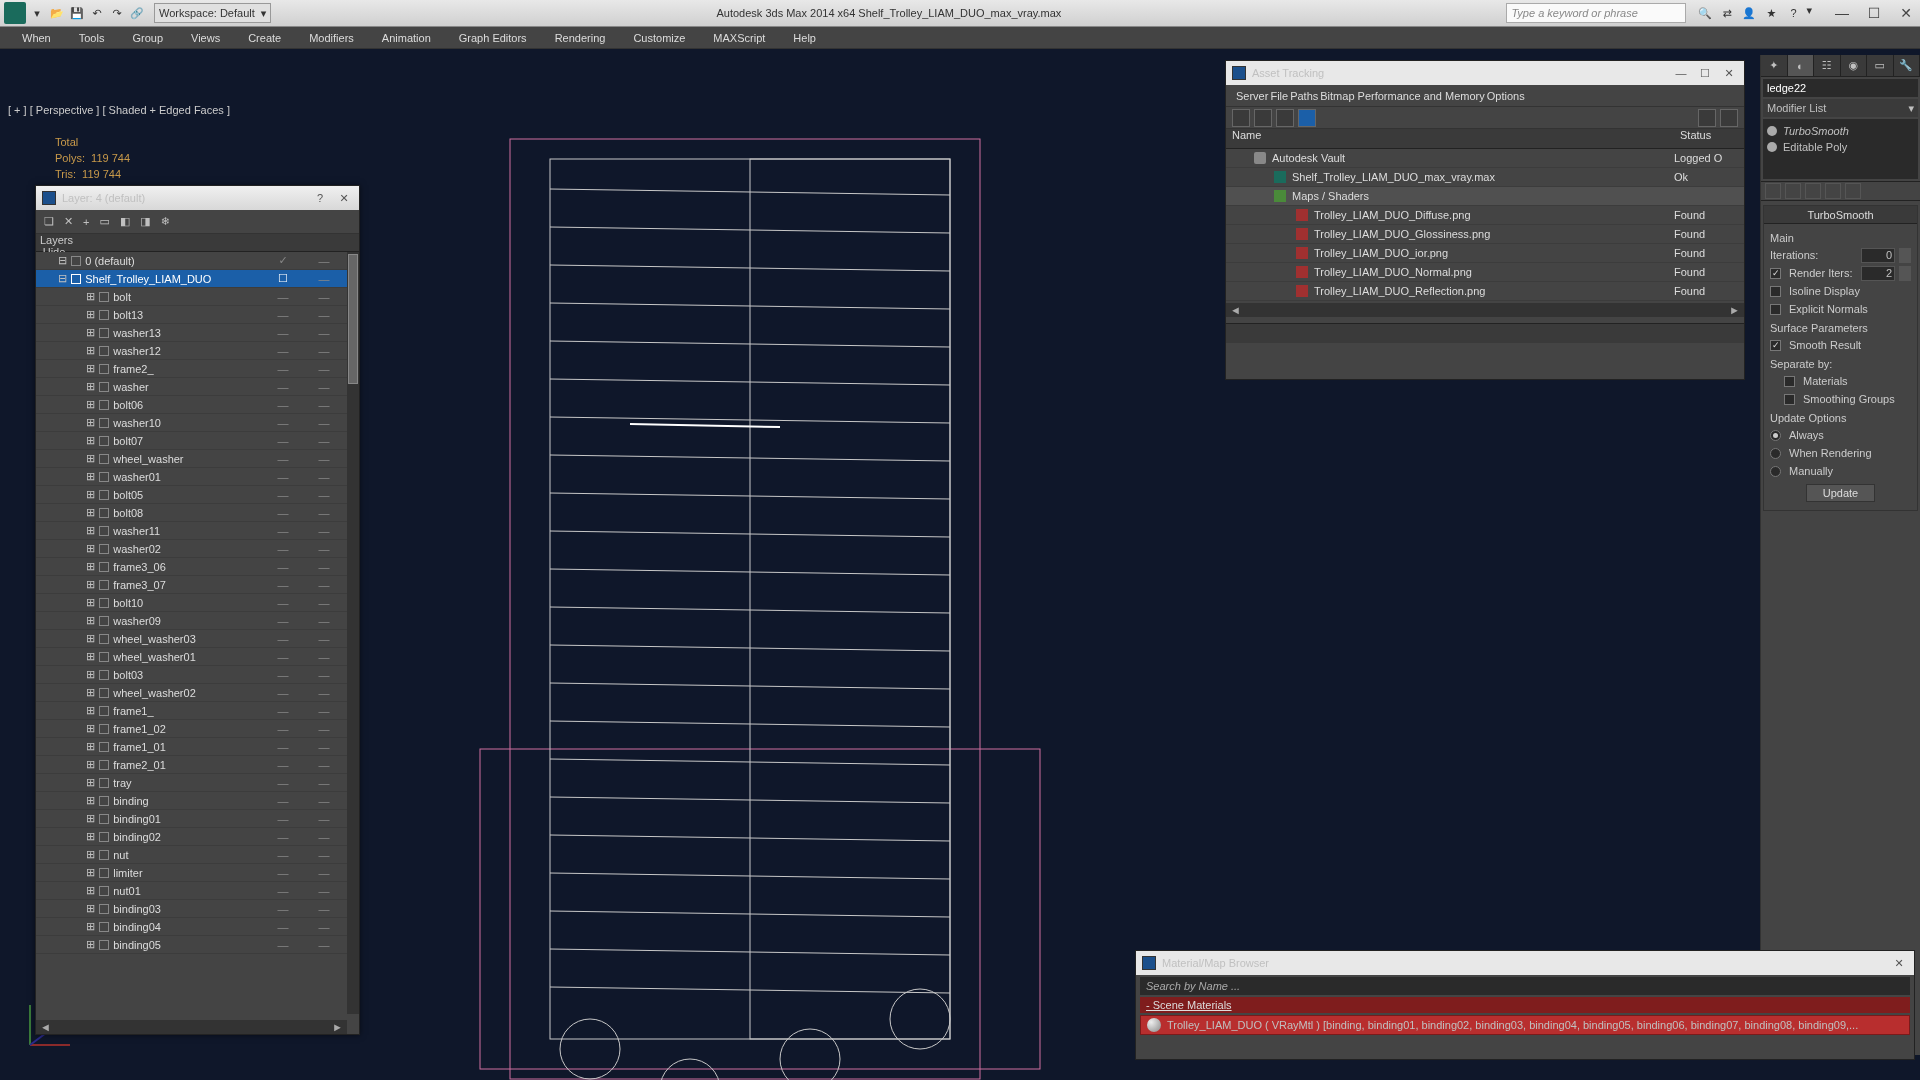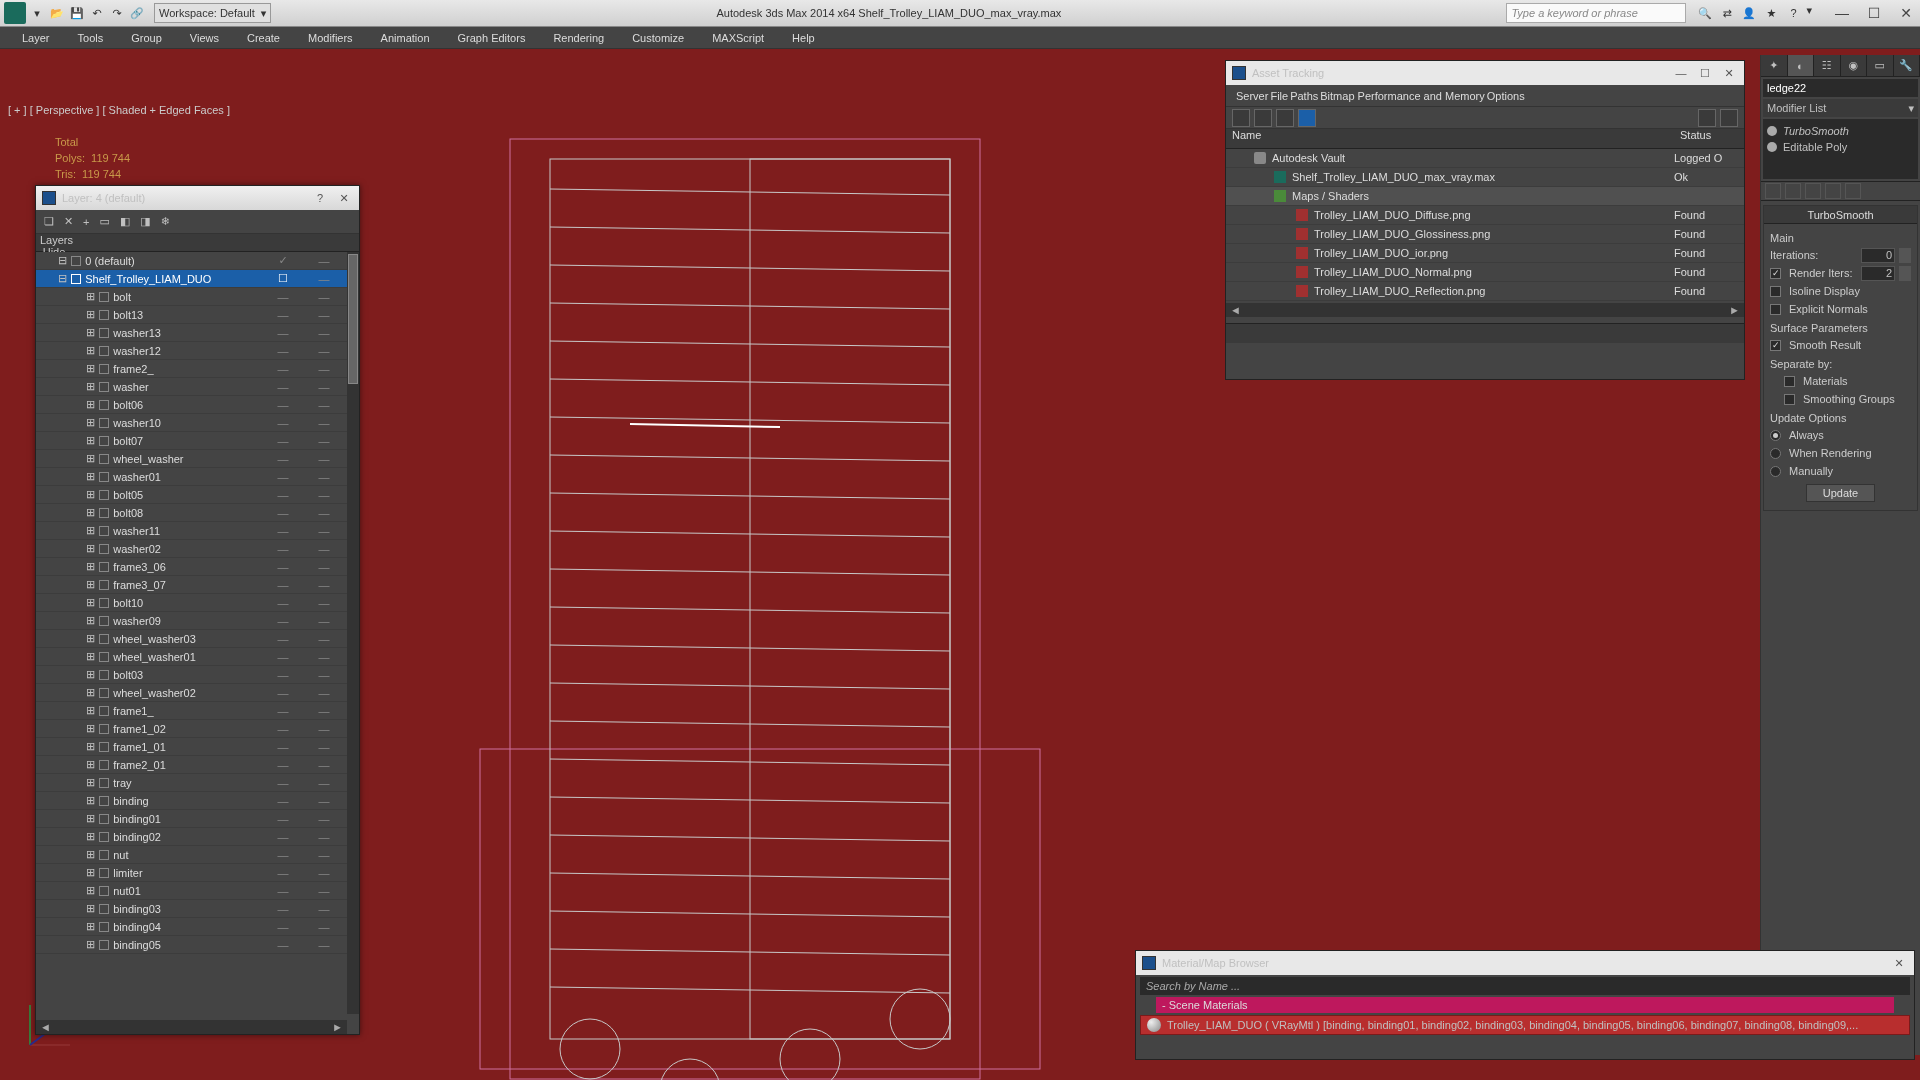--- a/index.html
+++ b/index.html
@@ -13,21 +13,21 @@
 .search-box { width:180px; height:20px; background:#fafafa; border:1px solid #aaa; padding:0 4px; color:#888; font-style:italic; line-height:18px; }
 .title-right-icons { display:flex; gap:4px; margin:0 8px; }
 .syswin { display:flex; gap:12px; margin-left:10px; }
 .syswin span { color:#444; width:20px; text-align:center; cursor:pointer; font-size:14px; }
 .menu-bar { height:22px; background:#444; display:flex; align-items:center; padding:0 8px; gap:0; border-bottom:1px solid #333; }
 .menu-bar .mi { padding:0 14px; cursor:pointer; color:#ddd; }
 .vp-label { position:absolute; left:8px; top:55px; color:#ccc; font-size:11px; }
 .stats { position:absolute; left:55px; top:85px; color:#c99a4a; line-height:16px; }
 .stats .sl { color:#c99a4a; }
 .stats .sv { color:#c99a4a; }
-.viewport-canvas { position:absolute; left:0; top:49px; right:0; bottom:0; background:#7f1d1d; }
+.viewport-canvas { position:absolute; left:0; top:49px; right:0; bottom:0; background:#0f172a; }
 .gizmo { position:absolute; left:20px; bottom:25px; width:60px; height:60px; }
 
 .layer-panel { position:absolute; left:35px; top:185px; width:325px; height:850px; background:#444; border:1px solid #222; box-shadow:0 0 6px rgba(0,0,0,.5); }
 .panel-title { height:24px; background:linear-gradient(#f0f0f0,#d8d8d8); display:flex; align-items:center; padding:0 6px; color:#333; gap:6px; }
 .panel-title .blue-sq { width:14px; height:14px; background:#1b4f8b; border:1px solid #333; }
 .panel-title .spacer { flex:1; }
 .panel-title .wctl { width:18px; text-align:center; color:#555; cursor:pointer; }
 .layer-tb { height:24px; background:#444; border-bottom:1px solid #333; display:flex; align-items:center; gap:10px; padding:0 8px; }
 .layer-tb span { cursor:pointer; }
 .layer-head { display:flex; background:#3a3a3a; border-bottom:1px solid #222; height:18px;flex-direction:column; }
@@ -100,21 +100,21 @@
 .chk { width:11px; height:11px; border:1px solid #777; background:#2a2a2a; display:inline-block; margin-right:4px;}
 .chk.on::after{content:"✓"; font-size:9px; color:#ddd; position:relative; top:-3px; left:1px;}
 .rad { width:11px; height:11px; border:1px solid #777; border-radius:50%; background:#2a2a2a; display:inline-block; margin-right:4px; position:relative;}
 .rad.on::after{content:""; position:absolute; left:2px; top:2px; width:5px; height:5px; background:#ccc; border-radius:50%;}
 .btn { height:18px; background:#555; border:1px solid #333; text-align:center; line-height:16px; cursor:pointer; color:#ddd; }
 .sect-label { color:#ccc; margin:4px 0 2px; }
 
 .mat-panel { position:absolute; left:1135px; bottom:20px; width:780px; height:110px; background:#444; border:1px solid #222; }
 .mat-panel .panel-title { background:#e8e8e8; }
 .mat-search { height:18px; background:#2a2a2a; margin:2px 4px; padding:0 6px; line-height:18px; color:#aaa; font-style:italic;}
-.mat-sect { height:16px; background:#be185d; margin:2px 20px; padding:0 6px; line-height:16px; color:#ddd;}
+.mat-sect { height:16px; background:#7f1d1d; margin:2px 4px; padding:0 6px; line-height:16px; color:#ddd;text-decoration:underline;}
 .mat-item { height:20px; margin:2px 4px; background:#b82e2e; color:#fff; display:flex; align-items:center; padding:0 6px; gap:6px; border:1px solid #7a1a1a; overflow:hidden;}
 .mat-ball { width:14px; height:14px; background:radial-gradient(circle at 30% 30%, #eee,#888); border-radius:50%; }
 
 .scene { position:absolute; left:450px; top:80px; width:720px; height:980px; }
 .scene svg line, .scene svg rect { stroke:#c8c8c8; stroke-width:1; fill:none; }
 .scene svg .pink { stroke:#d070a0; }
 .scene svg .thick { stroke:#fff; stroke-width:2; }
 </style>
 </head>
 <body>
@@ -142,21 +142,21 @@
     <span style="color:#333">▾</span>
   </div>
   <div class="syswin">
     <span>—</span>
     <span>☐</span>
     <span>✕</span>
   </div>
 </div>
 
 <div class="menu-bar" id="menu-bar">
-    <div class="mi">Layer</div>
+    <div class="mi">When</div>
     <div class="mi">Tools</div>
     <div class="mi">Group</div>
     <div class="mi">Views</div>
     <div class="mi">Create</div>
     <div class="mi">Modifiers</div>
     <div class="mi">Animation</div>
     <div class="mi">Graph Editors</div>
     <div class="mi">Rendering</div>
     <div class="mi">Customize</div>
     <div class="mi">MAXScript</div>

